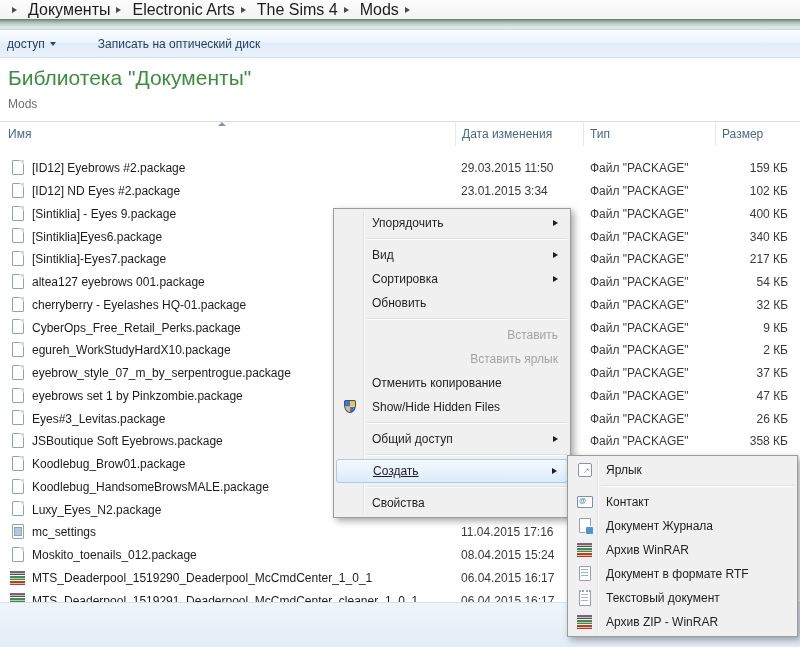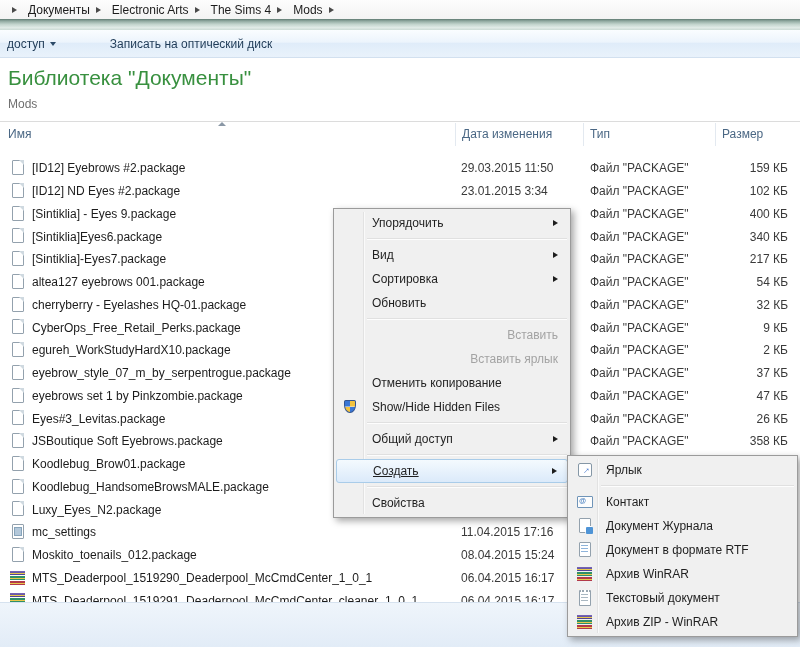--- a/index.html
+++ b/index.html
@@ -8,36 +8,36 @@
     background:#fff; font-family:"Liberation Sans", sans-serif;
     -webkit-font-smoothing:antialiased;
   }
   .abs { position:absolute; }
 
   
   .breadcrumb-bar {
     top:0; left:0; width:800px; height:19px;
     background:linear-gradient(#fdfdfd,#f3f3f3);
     display:flex; align-items:center; padding-left:8px; box-sizing:border-box;
-    font-size:12px; color:#1c1c1c; white-space:nowrap;
+    font-size:16px; color:#1c1c1c; white-space:nowrap;
   }
   .crumb { padding:0 2px; cursor:default; }
   .crumb-arrow {
     width:0; height:0; border:3.5px solid transparent; border-left:5px solid #4a4a4a;
     display:inline-block; margin:0 6px 0 4px;
   }
   .chrome-band {
     top:19px; left:0; width:800px; height:11px;
     background:linear-gradient(180deg,#5f7a72 0%,#8fa89f 18%,#c2d4cd 48%,#e1ebe7 78%,#ccdbd5 100%);
   }
   .toolbar {
     top:30px; left:0; width:800px; height:28px;
     background:linear-gradient(180deg,#fafdff 0%,#ecf4fc 46%,#dfecf9 47%,#e9f2fb 100%);
     border-bottom:1px solid #d2e0ef; box-sizing:border-box;
-    display:flex; align-items:center; font-size:12px; color:#1f3b57;gap:12px;
+    display:flex; align-items:center; font-size:12px; color:#1f3b57;
   }
   .tb-btn { display:flex; align-items:center; height:22px; padding:0 7px; border-radius:2px; }
   .tb-share { margin-left:0; }
   .tb-burn { margin-left:28px; }
   .tb-drop-arrow {
     width:0; height:0; border:3.5px solid transparent; border-top:4px solid #2c4a68;
     margin-left:5px; margin-top:3px;
   }
 
   
@@ -435,30 +435,30 @@
       <span class="menu-icon contact-icon"></span>
       <span>Контакт</span>
 
     </div>
     <div class="menu-item">
       <span class="menu-icon journal-document-icon"></span>
       <span>Документ Журнала</span>
 
     </div>
     <div class="menu-item">
+      <span class="menu-icon winrar-icon"></span>
+      <span>Архив WinRAR</span>
+
+    </div>
+    <div class="menu-item">
       <span class="menu-icon rtf-document-icon"></span>
       <span>Документ в формате RTF</span>
 
     </div>
     <div class="menu-item">
-      <span class="menu-icon winrar-icon"></span>
-      <span>Архив WinRAR</span>
-
-    </div>
-    <div class="menu-item">
       <span class="menu-icon text-document-icon"></span>
       <span>Текстовый документ</span>
 
     </div>
     <div class="menu-item">
       <span class="menu-icon winrar-icon"></span>
       <span>Архив ZIP - WinRAR</span>
 
     </div>
   </div>

